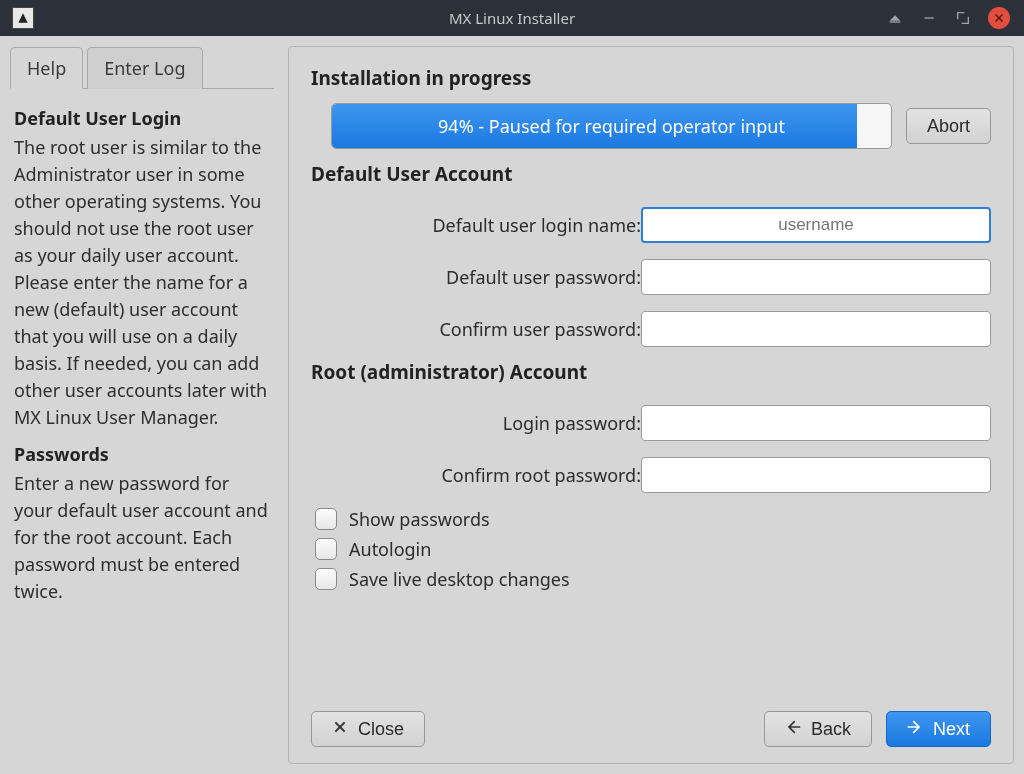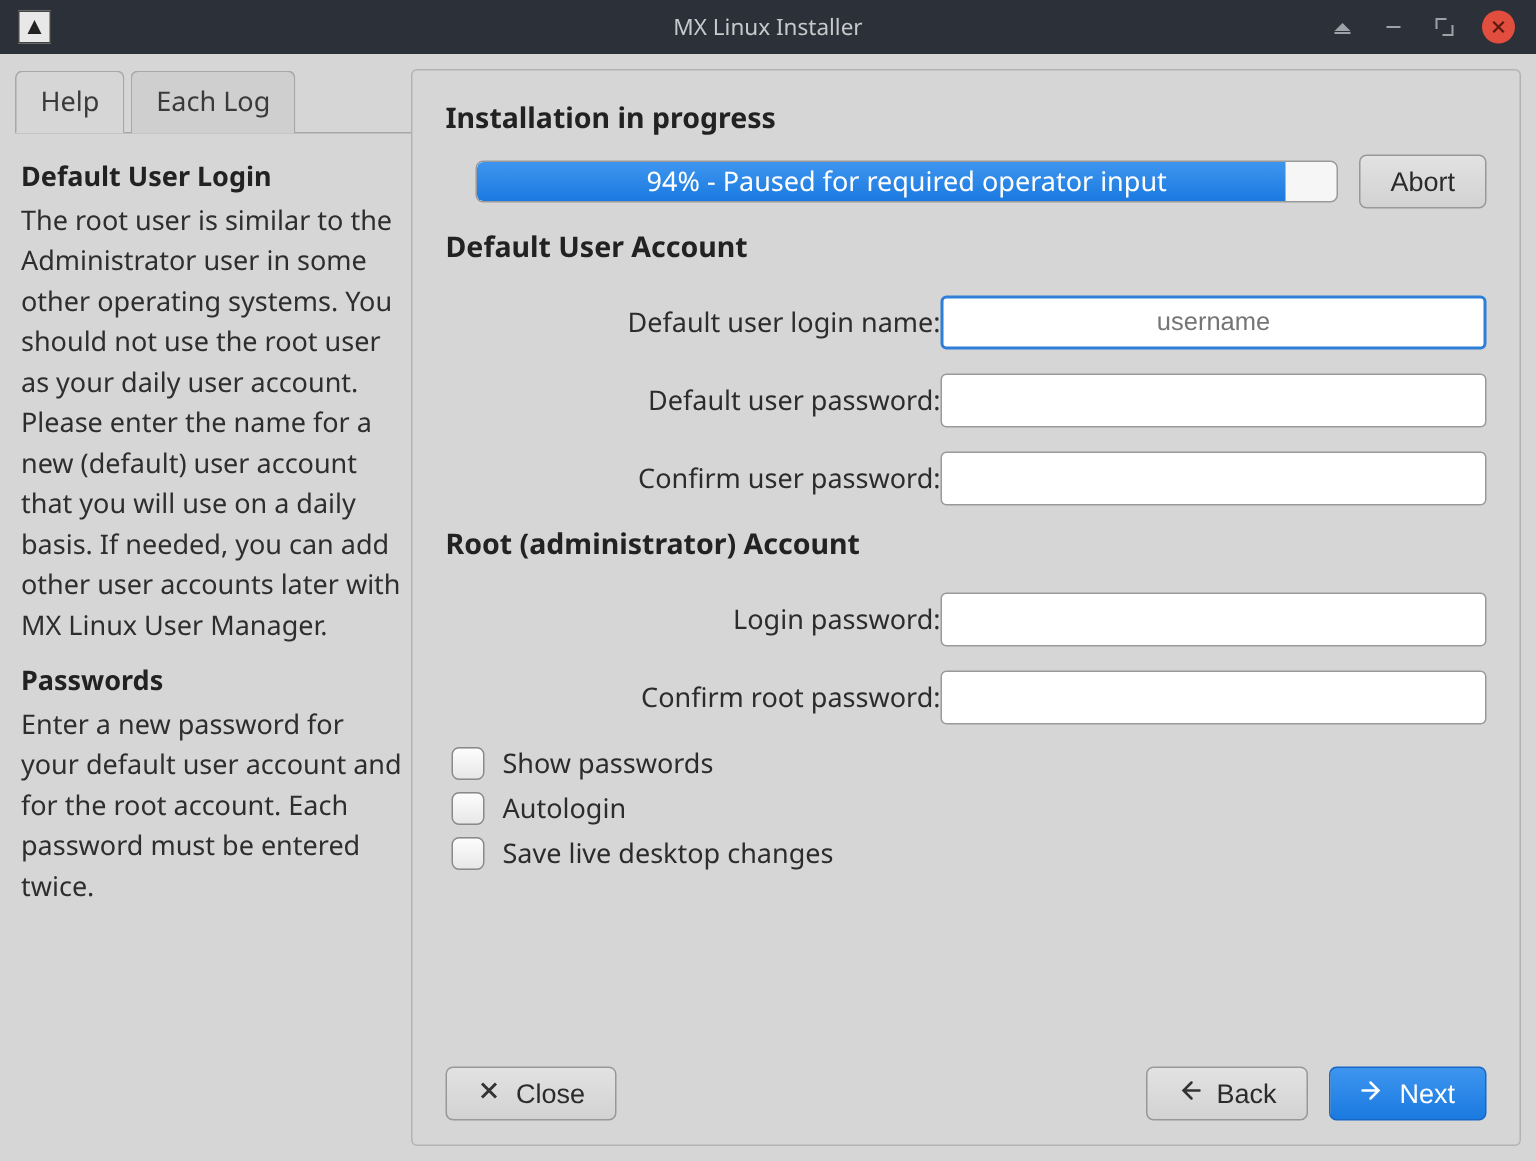--- a/index.html
+++ b/index.html
@@ -64,20 +64,21 @@
     background: #e24e3e;
     display: flex;
     align-items: center;
     justify-content: center;
     color: #5a1a10;
   }
   .content {
     flex: 1;
     display: flex;
     padding: 10px 10px 10px 10px;
+    gap: 14px;
   }
   
   .left-panel {
     width: 264px;
     display: flex;
     flex-direction: column;
   }
   .tabs {
     display: flex;
     gap: 4px;
@@ -136,21 +137,21 @@
   .section-title.mt { margin-top: 4px; }
   .progress-row {
     display: flex;
     gap: 14px;
     align-items: center;
     margin-left: 20px;
     margin-bottom: 8px;
   }
   .progress {
     flex: 1;
-    height: 28px;
+    height: 46px;
     border: 1px solid #9a9a9a;
     border-radius: 5px;
     background: #f6f6f6;
     overflow: hidden;
     display: flex;
     align-items: center;
     position: relative;
   }
   .progress-fill {
     position: absolute;
@@ -278,21 +279,21 @@
           </svg>
       </div>
     </div>
   </div>
 
   <div class="content">
 
     <div class="left-panel">
       <div class="tabs">
         <div class="tab active">Help</div>
-        <div class="tab">Each Log</div>
+        <div class="tab">Enter Log</div>
       </div>
       <div class="help-body">
         <h3>Default User Login</h3>
         <p>The root user is similar to the Administrator user in some other operating systems. You should not use the root user as your daily user account. Please enter the name for a new (default) user account that you will use on a daily basis. If needed, you can add other user accounts later with MX Linux User Manager.</p>
         <h3>Passwords</h3>
         <p>Enter a new password for your default user account and for the root account. Each password must be entered twice.</p>
       </div>
     </div>
 
     <div class="main-panel">

